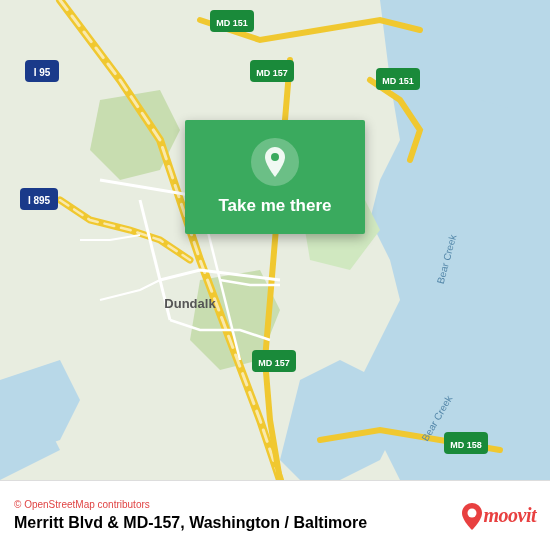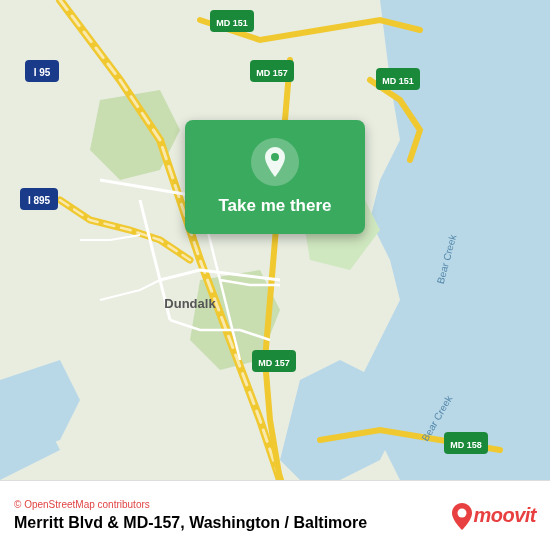--- a/index.html
+++ b/index.html
@@ -34,21 +34,21 @@
       left: 50%;
       transform: translateX(-50%);
       display: flex;
       flex-direction: column;
       align-items: center;
       pointer-events: none;
     }
 
     #green-card {
       background-color: #3aaa5e;
-      border-radius: 8px;
+      border-radius: 2px;
       padding: 18px 28px;
       display: flex;
       flex-direction: column;
       align-items: center;
       pointer-events: all;
       cursor: pointer;
       box-shadow: 0 4px 12px rgba(0,0,0,0.3);
       min-width: 180px;
     }
 
@@ -103,20 +103,21 @@
     }
 
     #moovit-logo {
       position: absolute;
       right: 14px;
       top: 50%;
       transform: translateY(-50%);
       display: flex;
       align-items: center;
       gap: 0;
+      font-family: Liberation Serif, serif;
     }
 
     #moovit-pin {
       width: 22px;
       height: 28px;
       position: relative;
     }
 
     #moovit-text {
       font-size: 20px;

